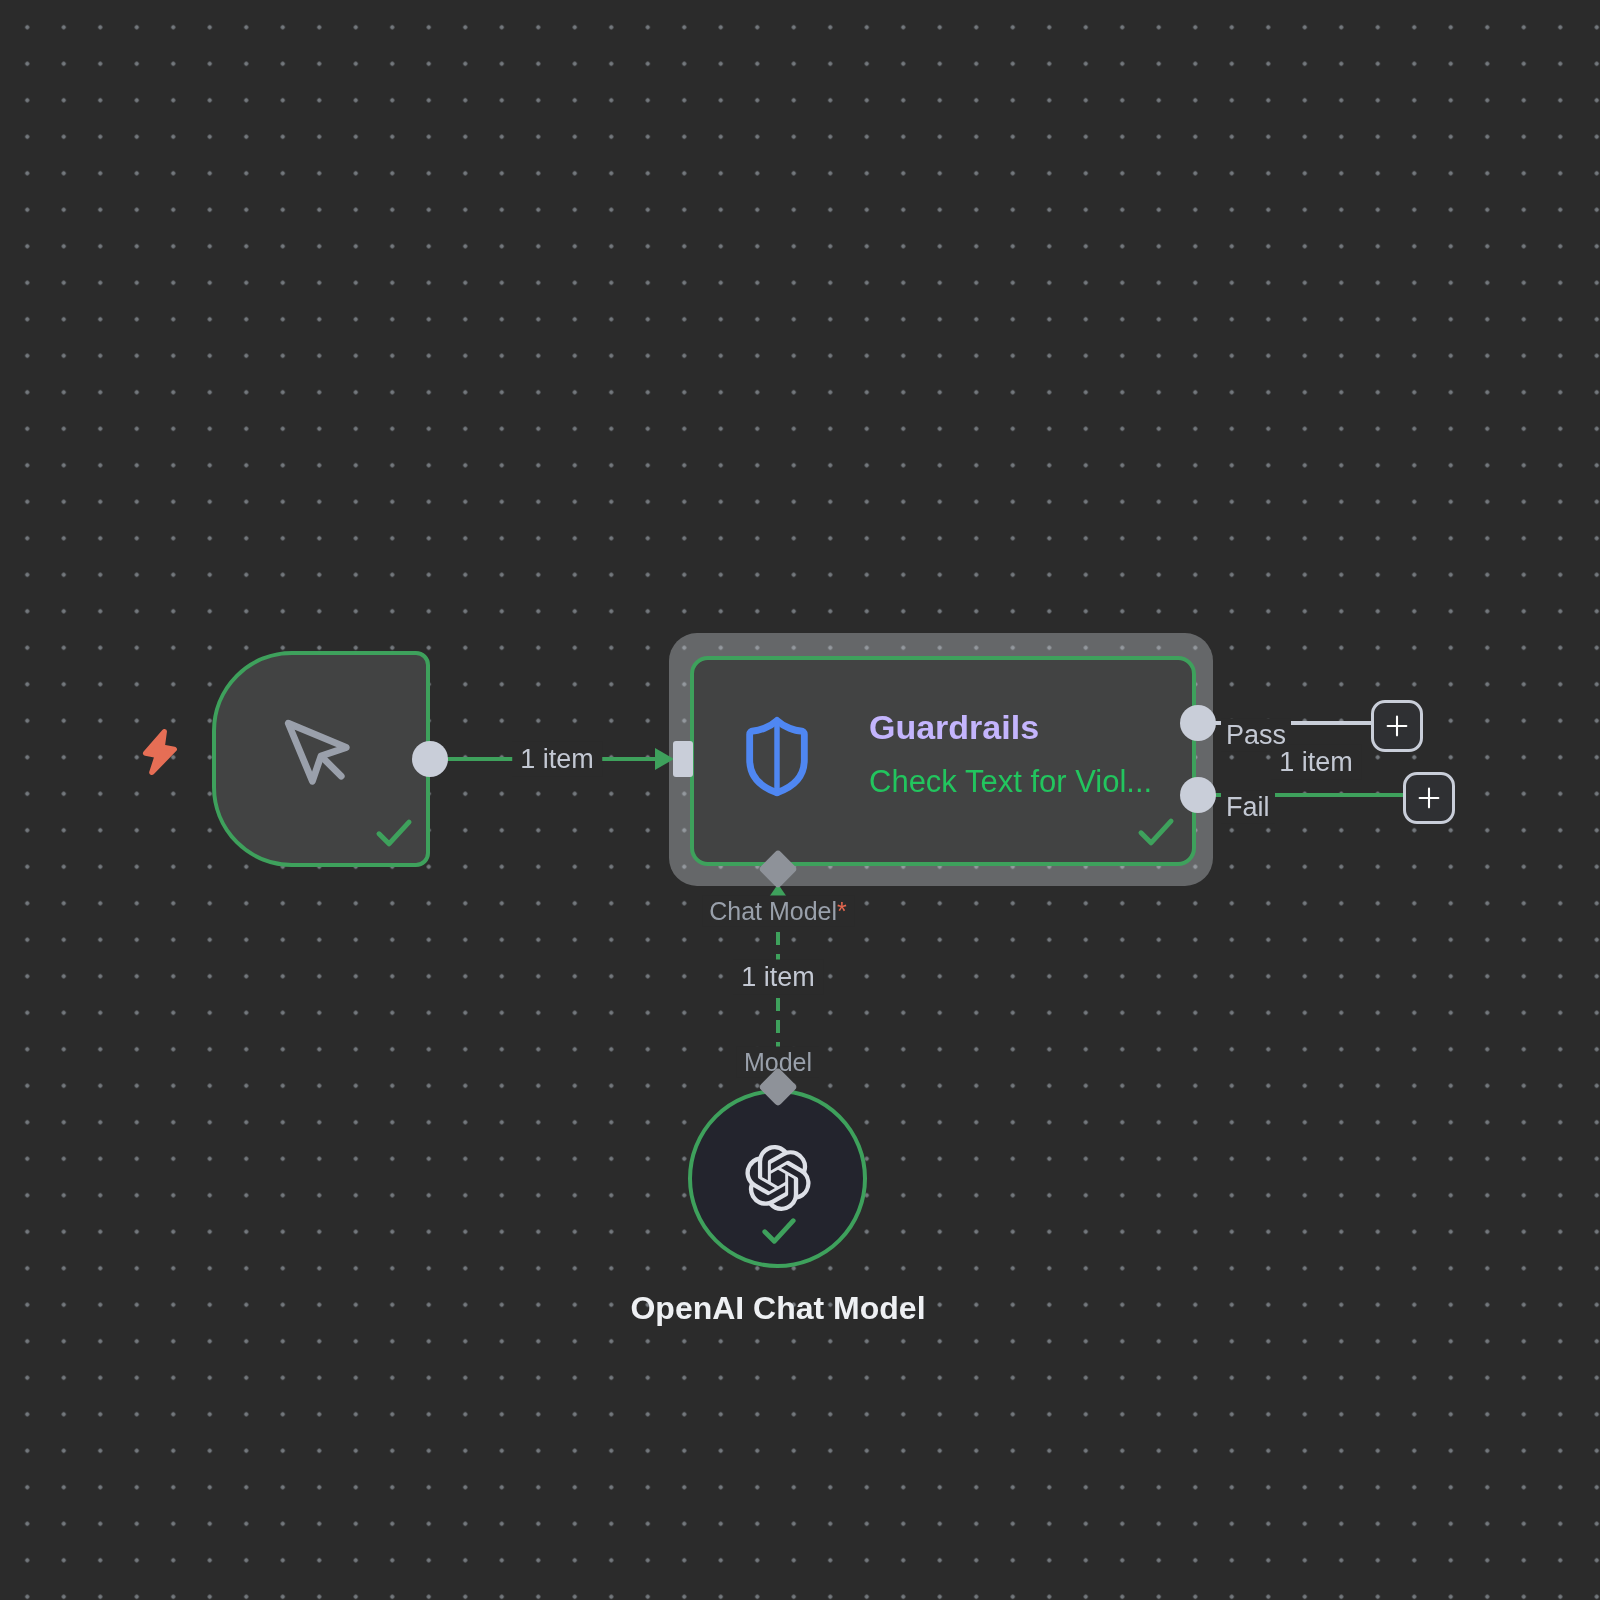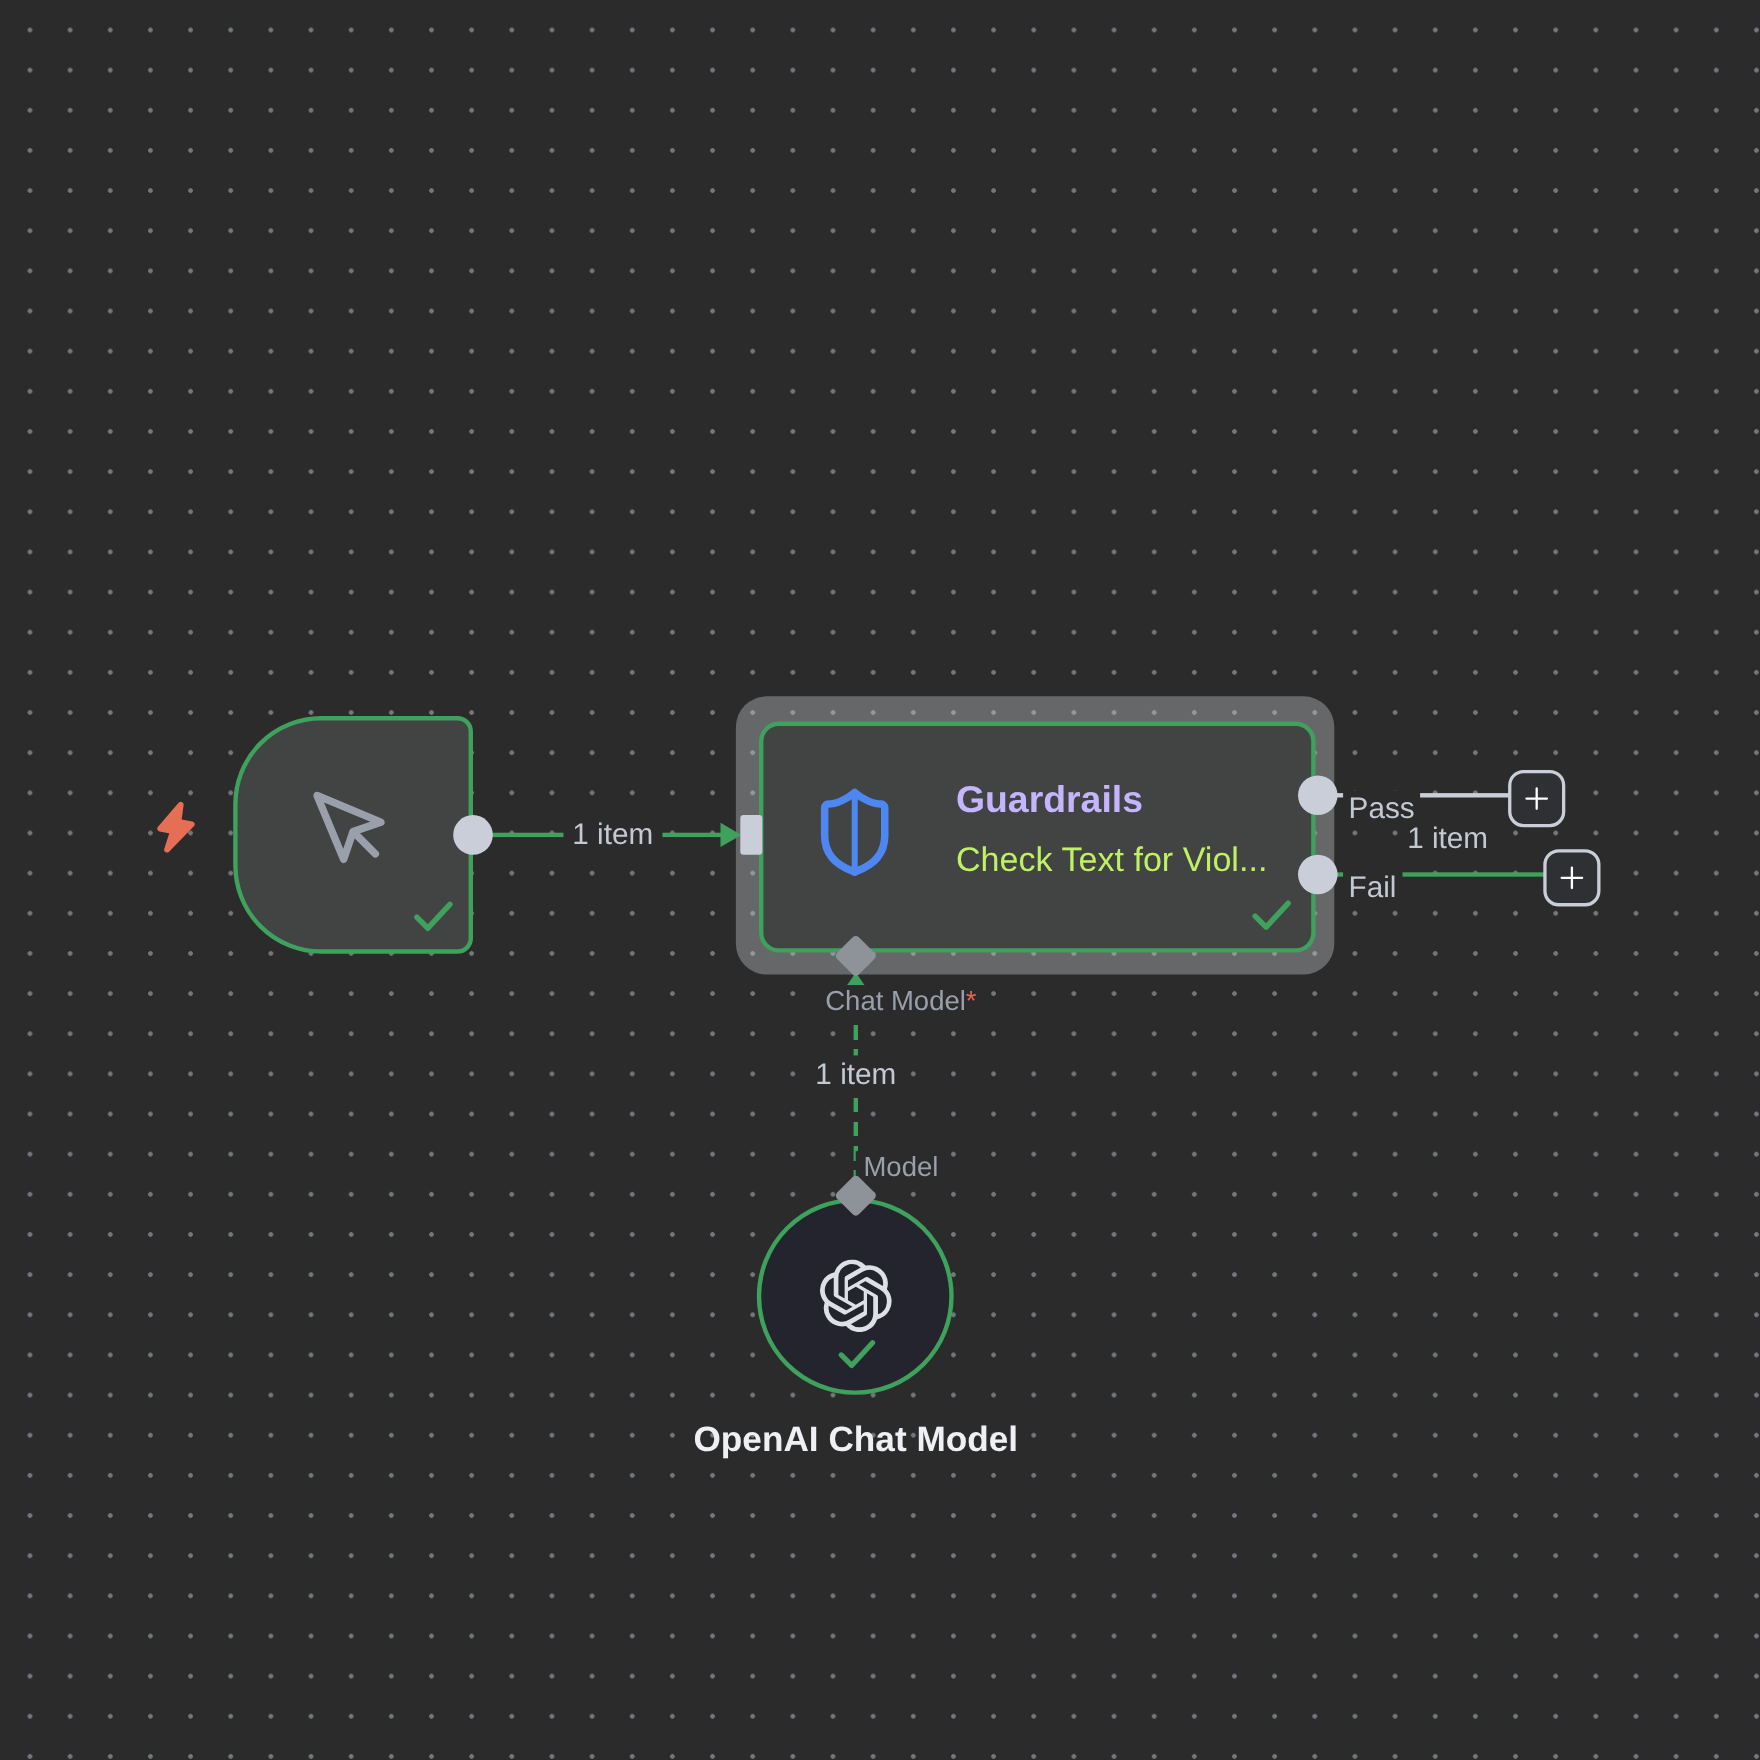--- a/index.html
+++ b/index.html
@@ -13,21 +13,21 @@
   .abs{position:absolute;box-sizing:border-box;}
   
   .node{position:absolute;box-sizing:border-box;background:#424343;border:4px solid #3ea15c;}
   .node-trigger{left:212px;top:651px;width:218px;height:216px;border-radius:80px 14px 14px 80px;}
   .selection-halo{left:669px;top:633px;width:544px;height:253px;border-radius:28px;background:rgba(205,210,215,0.36);}
   .node-guardrails{left:690px;top:656px;width:506px;height:210px;border-radius:18px;}
   .node-openai{left:688px;top:1089px;width:179px;height:179px;border-radius:50%;background:#23242d;}
   
   .node-check{position:absolute;}
   .gr-title{position:absolute;left:175px;top:48px;font-size:34px;font-weight:bold;color:#c4b5fd;white-space:nowrap;}
-  .gr-subtitle{position:absolute;left:175px;top:104px;font-size:31px;color:#bef264;white-space:nowrap;}
+  .gr-subtitle{position:absolute;left:175px;top:104px;font-size:31px;color:#22c55e;white-space:nowrap;}
   
   .node-label{position:absolute;text-align:center;font-size:32px;font-weight:bold;color:#eef0f3;line-height:1.4;}
   .trigger-label{left:111px;top:868px;width:420px;}
   .openai-label{left:578px;top:1286px;width:400px;}
   
   .ep-circle{position:absolute;width:36px;height:36px;border-radius:50%;background:#c9ced9;z-index:6;}
   .ep-rect{position:absolute;width:20px;height:36px;border-radius:3px;background:#c9ced9;z-index:6;}
   .ep-diamond{position:absolute;width:28px;height:28px;background:#8e9299;transform:rotate(45deg);border-radius:4px;z-index:6;}
   
   .edge{position:absolute;height:4px;z-index:2;}
@@ -35,21 +35,21 @@
   .edge-gray{background:#c9ced9;}
   .edge-vert{position:absolute;width:4px;z-index:2;
     background:repeating-linear-gradient(to bottom,#3ea15c 0 13px,transparent 13px 22px);}
   .arrow-right{position:absolute;width:0;height:0;z-index:3;
     border-top:11px solid transparent;border-bottom:11px solid transparent;border-left:19px solid #3ea15c;}
   .arrow-up{position:absolute;width:0;height:0;z-index:3;
     border-left:11px solid transparent;border-right:11px solid transparent;border-bottom:16px solid #3ea15c;}
   .edge-label{position:absolute;transform:translate(-50%,-50%);background:#2b2b2b;
     padding:2px 8px;font-size:27px;color:#c3c8d3;white-space:nowrap;z-index:5;}
   .port-label{position:absolute;transform:translate(-50%,-50%);background:#2b2b2b;
-    padding:1px 7px;font-size:25px;color:#99a0ab;white-space:nowrap;z-index:5;margin-left:41px;}
+    padding:1px 7px;font-size:25px;color:#99a0ab;white-space:nowrap;z-index:5;}
   .branch-label{position:absolute;transform:translateY(-50%);background:#2b2b2b;
     padding:1px 5px;font-size:27px;color:#c3c8d3;white-space:nowrap;z-index:5;margin-top:12px;}
   .req{color:#e4674f;}
   
   .plus-btn{position:absolute;width:46px;height:46px;border-radius:14px;border:3px solid #c9ced9;
     background:#2f3033;z-index:6;display:flex;align-items:center;justify-content:center;cursor:pointer;}
   .icon{display:block;}
 </style>
 </head>
 <body>

